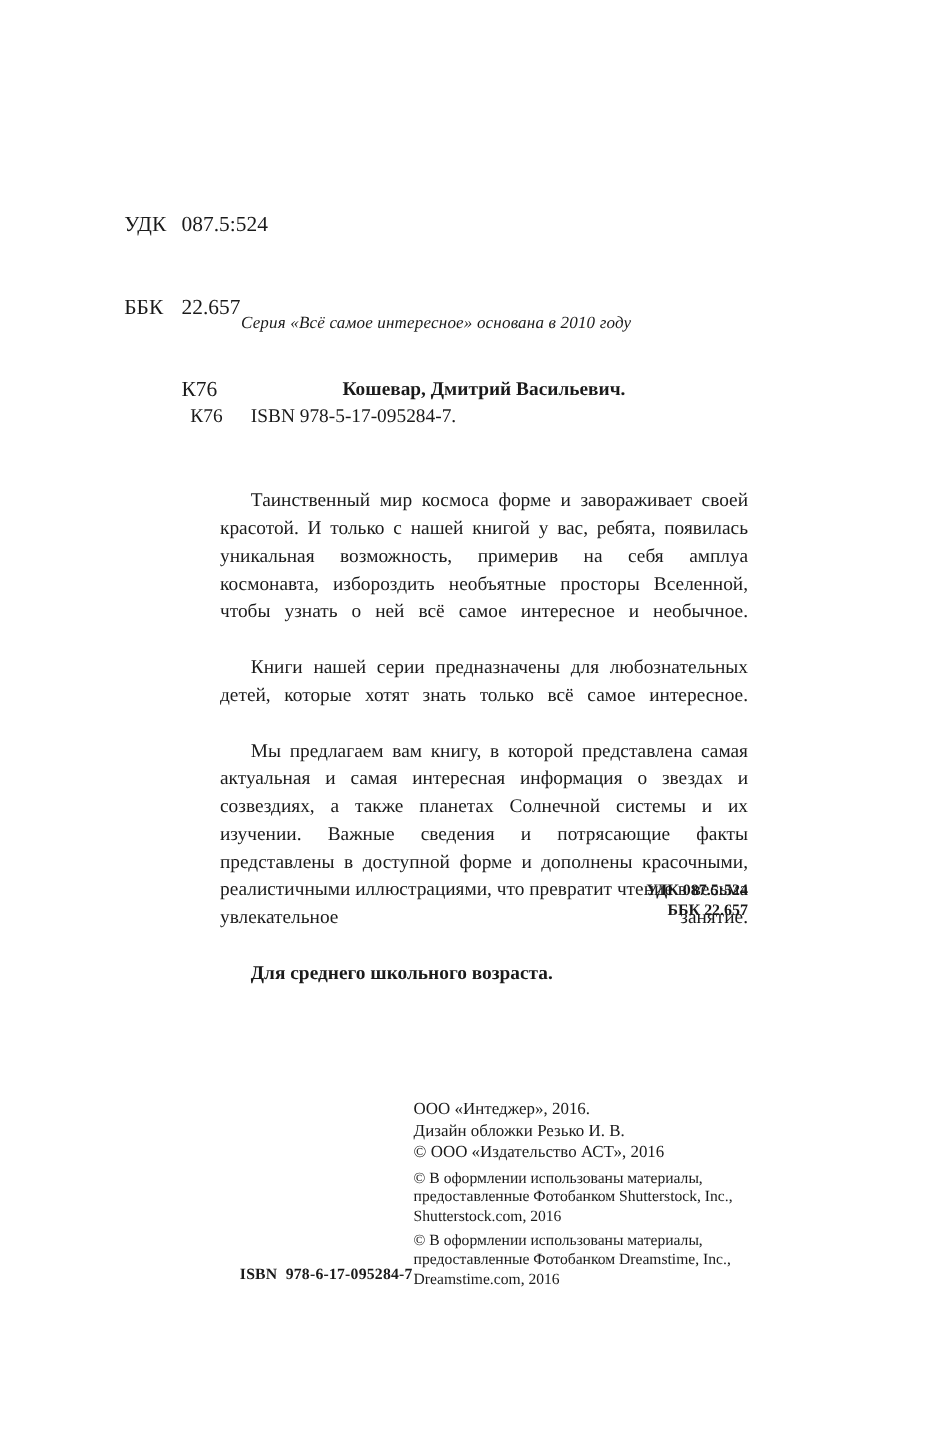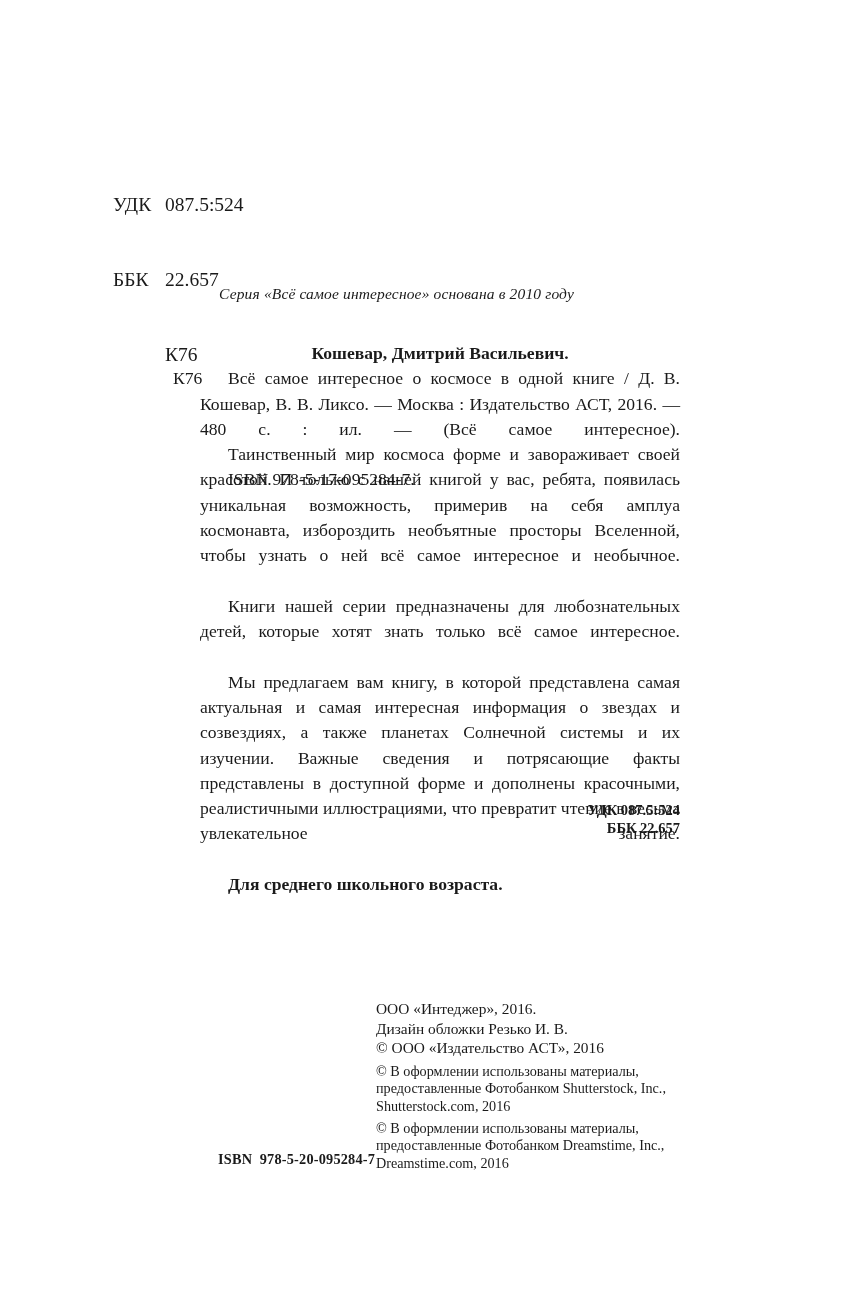--- a/index.html
+++ b/index.html
@@ -180,21 +180,20 @@
     <span class="row"><span class="lbl">ББК</span><span>22.657</span></span>
     <span class="row row-indent"><span>К76</span></span>
   </div>
 
   <div class="series-line">Серия  «Всё самое интересное» основана в 2010 году</div>
 
   <div class="shelf-mark">К76</div>
 
   <div class="record">
     <p class="author">Кошевар, Дмитрий Васильевич.</p>
-    <p class="desc">Всё самое интересное о космосе в одной книге / Д. В. Кошевар, В. В. Ликсо. — Москва : Издательство АСТ, 2016. — 480 с. : ил. — (Всё самое интересное).</p>
     <p class="isbn-line">ISBN 978-5-17-095284-7.</p>
   </div>
 
   <div class="annotation">
     <p>Таинственный мир космоса форме и завораживает своей красотой. И только с нашей книгой у вас, ребята, появилась уникальная возможность, примерив на себя амплуа космонавта, избороздить необъятные просторы Вселенной, чтобы узнать о ней всё самое интересное и необычное.</p>
     <p>Книги нашей серии предназначены для любо­знательных детей, которые хотят знать только всё самое интересное.</p>
     <p>Мы предлагаем вам книгу, в которой представлена самая актуальная и самая интересная информация о звездах и созвездиях, а также планетах Солнечной системы и их изучении. Важные сведения и потрясающие факты представлены в доступной форме и дополнены красочными, реалистичными иллюстрациями, что превратит чтение в весьма увлекательное занятие.</p>
     <p class="no-justify">Для среднего школьного возраста.</p>
   </div>
 
@@ -214,15 +213,15 @@
       <span>предоставленные Фотобанком Shutterstock, Inc.,</span>
       <span>Shutterstock.com, 2016</span>
     </div>
     <div class="grp-credit">
       <span>© В оформлении использованы материалы,</span>
       <span>предоставленные Фотобанком Dreamstime, Inc.,</span>
       <span>Dreamstime.com, 2016</span>
     </div>
   </div>
 
-  <div class="isbn-bottom">ISBN  978-5-20-095284-7</div>
+  <div class="isbn-bottom">ISBN  978-6-17-095284-7</div>
 
 </div>
 
 </body></html>

